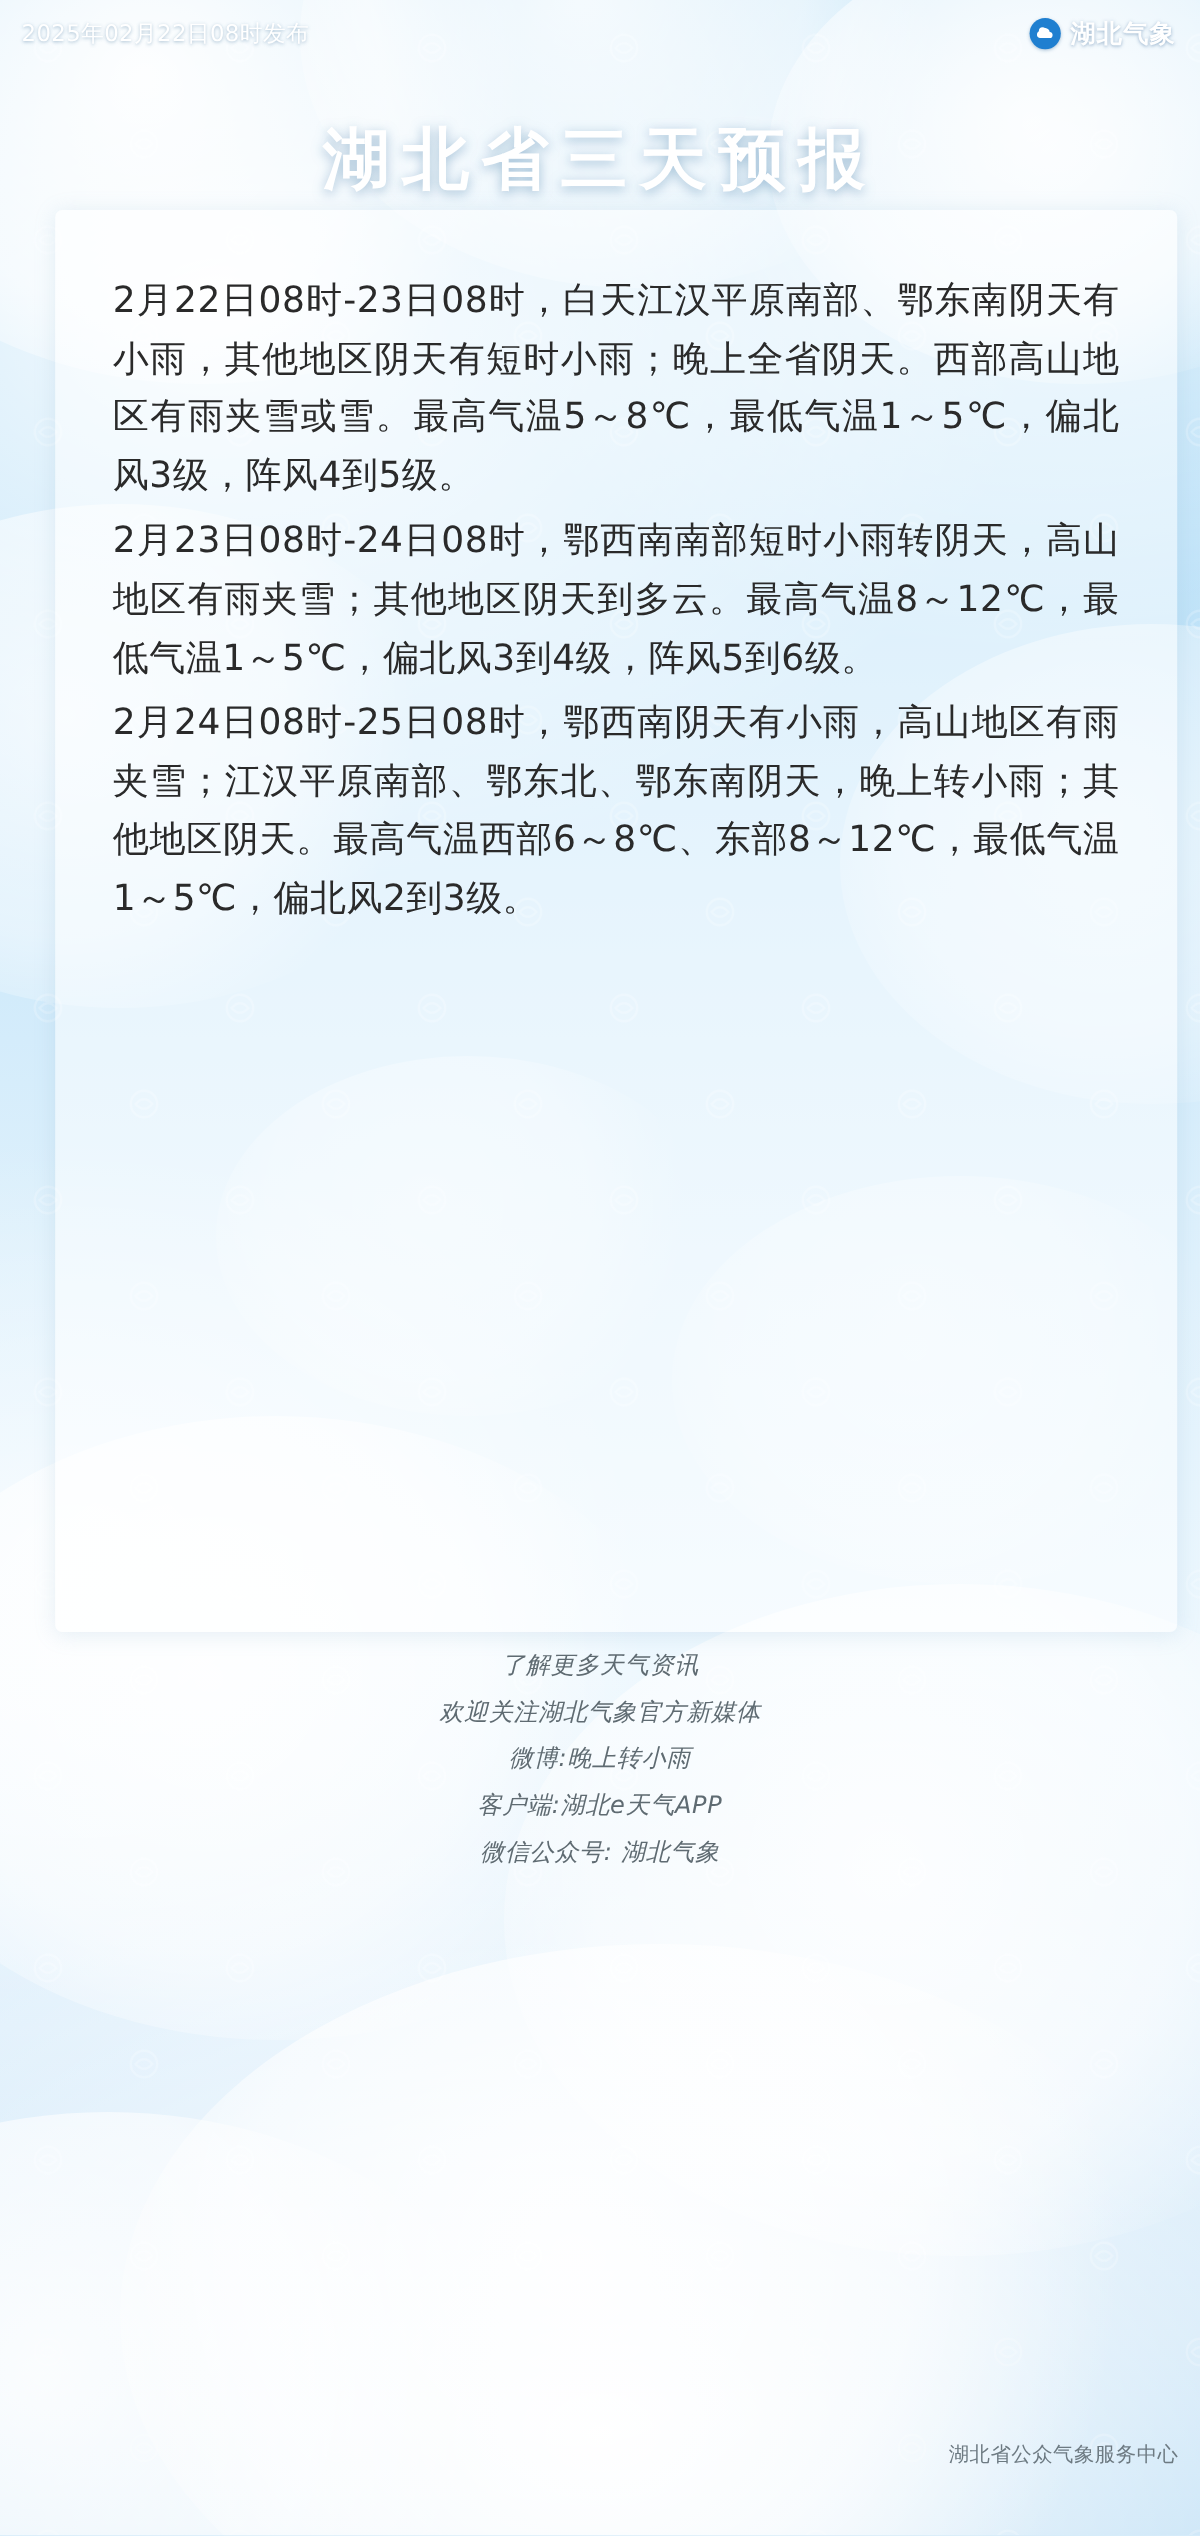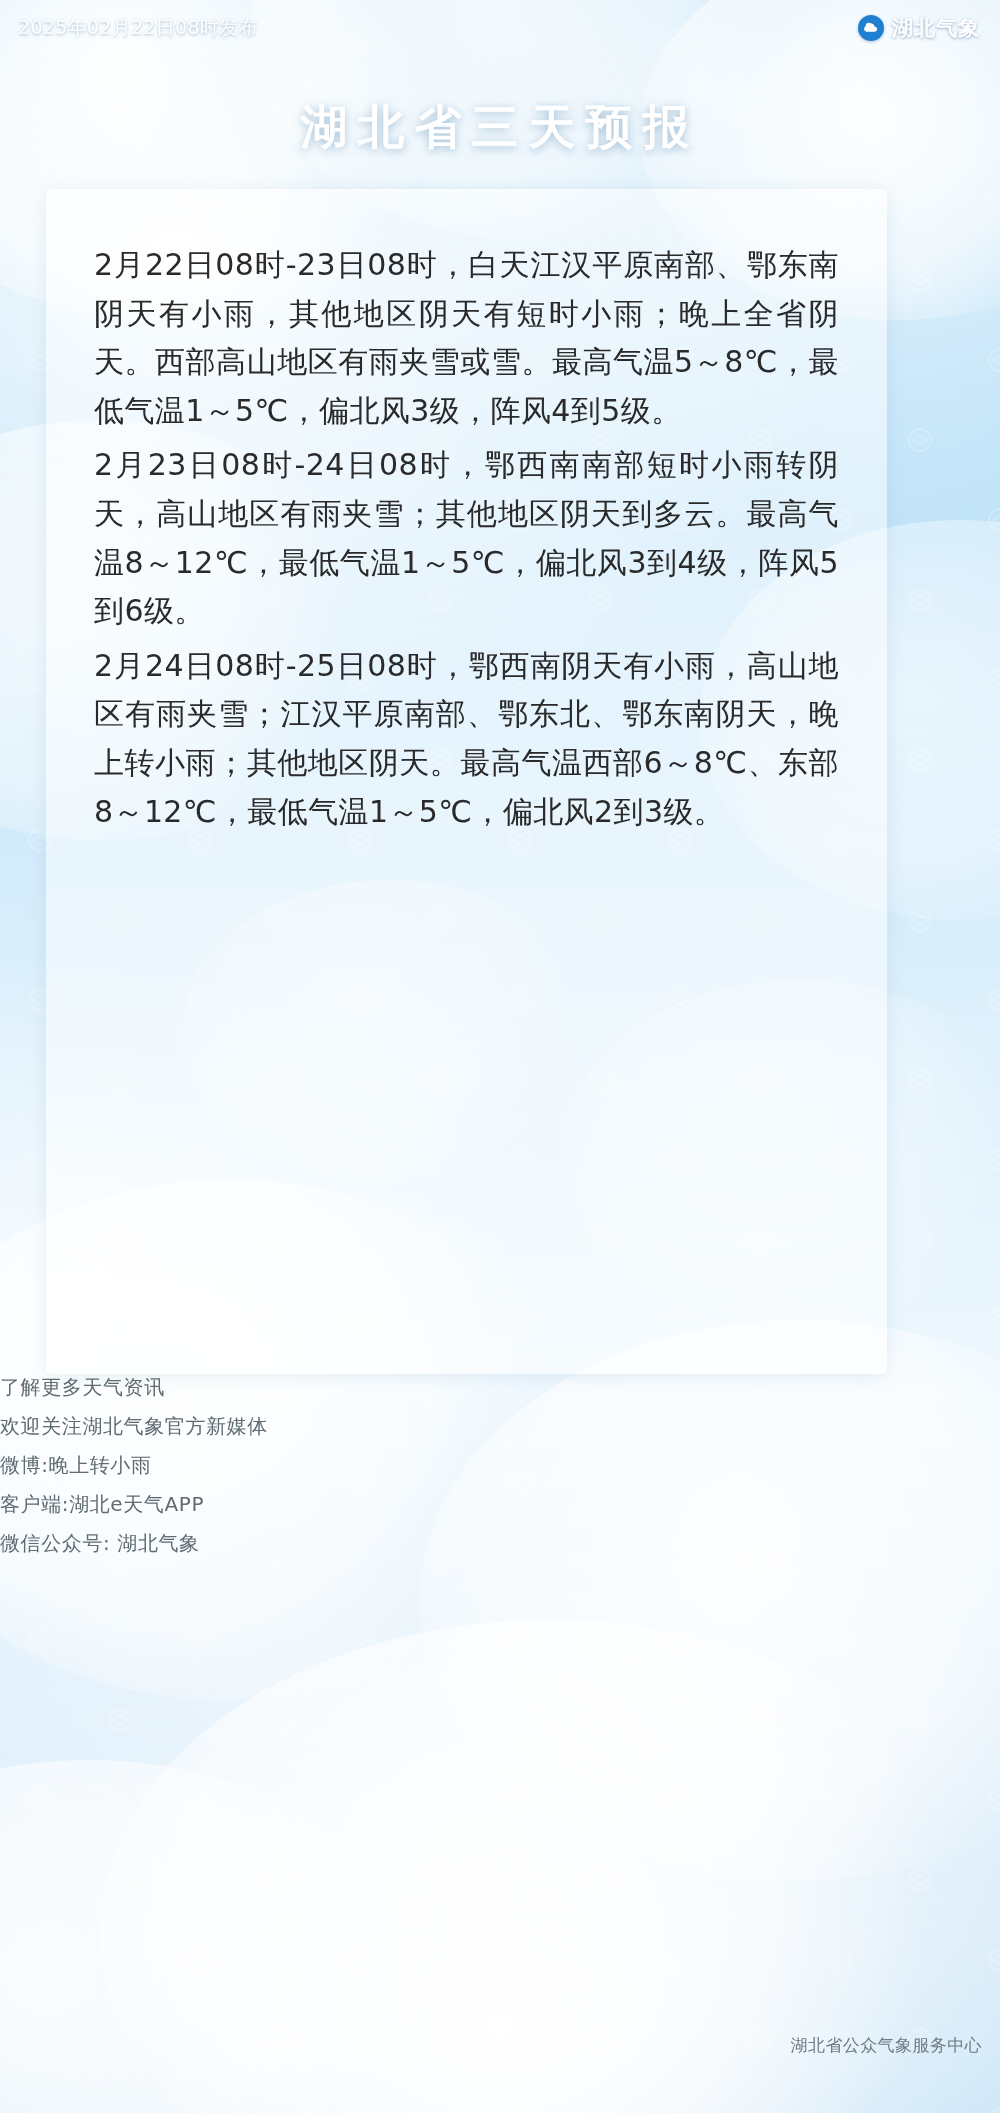--- a/index.html
+++ b/index.html
@@ -96,34 +96,34 @@
     letter-spacing: 1px;
     text-shadow: 0 1px 3px rgba(50,100,150,0.5);
   }
 
   
   .poster-title {
     position: absolute;
     top: 96px;
     left: 0; right: 0;
     text-align: center;
-    font-size: 47px;
+    font-size: 56px;
     letter-spacing: 10px;
     color: #ffffff;
     font-weight: bold;
     text-shadow: 0 2px 10px rgba(90,140,180,0.55), 0 0 26px rgba(255,255,255,0.45);
     z-index: 6;
   }
 
   
   .card {
     position: absolute;
     left: 46px;
-    top: 189px;
-    width: 841px;
+    top: 175px;
+    width: 935px;
     height: 1185px;
     background: rgba(255,255,255,0.50);
     border-radius: 6px;
     box-shadow: 0 2px 18px rgba(120,165,200,0.18);
     box-sizing: border-box;
     padding: 52px 48px 30px 48px;
     z-index: 5;
     overflow: hidden;
   }
   .para {
@@ -136,22 +136,23 @@
     text-justify: inter-ideograph;
     font-family: "DejaVu Sans", "Liberation Sans", sans-serif;
   }
   .para:last-child { margin-bottom: 16px; }
 
   
   .footer {
     position: absolute;
     left: 0; right: 0;
     top: 1368px;
-    text-align: left;
-    z-index: 6;
+    text-align: center;
+    z-index: 6;
+    font-style: italic;
   }
   .footer-line {
     font-size: 20px;
     color: #5f6b72;
     line-height: 1.95;
     letter-spacing: 0.6px;
     font-family: "DejaVu Sans", "Liberation Sans", sans-serif;
   }
   .weibo-row {
     margin-top: 12px;

